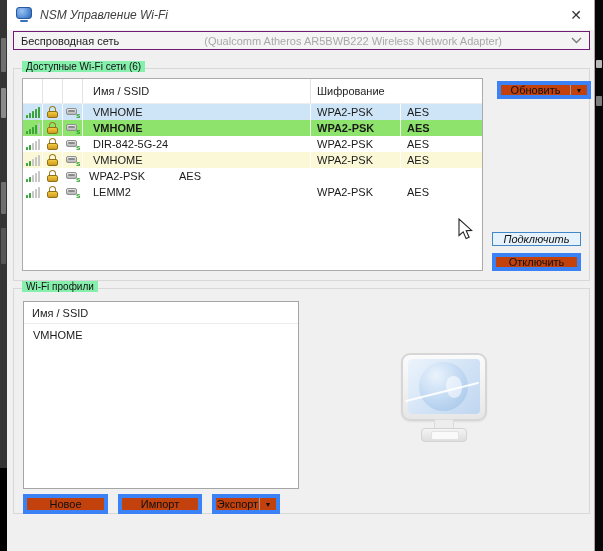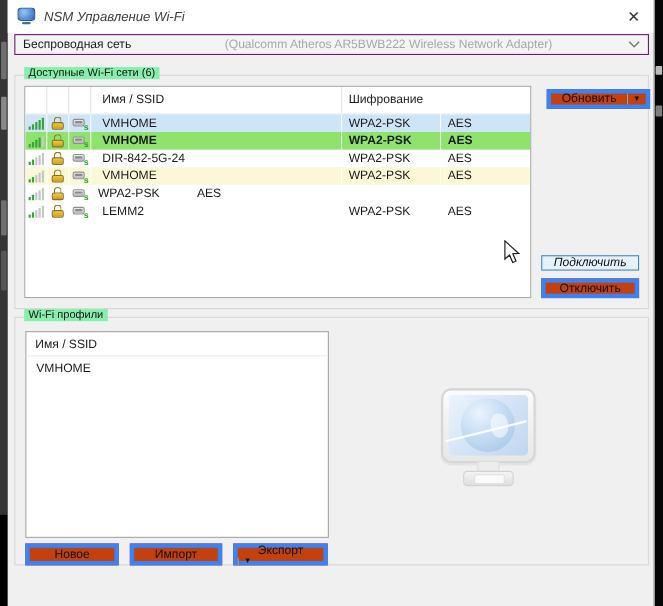--- a/index.html
+++ b/index.html
@@ -101,21 +101,21 @@
 
   
   .profile-list { position:absolute; left:9px; top:12px; width:276px; height:188px;
                   background:#fff; border:1px solid #a5a5a5; }
   .plist-header { height:22px; display:flex; align-items:center; padding-left:8px;
                   font-size:11px; color:#222; border-bottom:1px solid #ececec; }
   .plist-item { height:18px; display:flex; align-items:center; padding-left:9px;
                 font-size:11px; color:#1a1a1a; margin-top:2px; }
   .pbtn-new    { left:9px;   top:205px; width:85px; height:20px; }
   .pbtn-import { left:104px; top:205px; width:84px; height:20px; }
-  .pbtn-export { left:198px; top:205px; width:86px; height:20px;flex-direction:column; }
+  .pbtn-export { left:198px; top:205px; width:68px; height:20px; }
 
   
   .wm { position:absolute; left:378px; top:64px; width:105px; height:100px; }
   .wm-frame { position:absolute; left:9px; top:0; width:86px; height:68px;
               background:linear-gradient(#fbfbfb,#e7e7e7); border:2px solid #d6d6d6;
               border-radius:9px; box-shadow:0 1px 2px rgba(0,0,0,0.07); }
   .wm-screen { position:absolute; left:16px; top:6px; width:72px; height:55px; border-radius:4px;
                background:linear-gradient(135deg,#ecf4fc 0%, #cfe1f5 60%, #c0d6f0 100%); }
   .wm-globe { position:absolute; left:27px; top:9px; width:49px; height:49px; border-radius:50%;
               background:radial-gradient(circle at 35% 28%, #eaf3fc 0%, #c6dcf4 45%, #9fc2e6 100%); }

